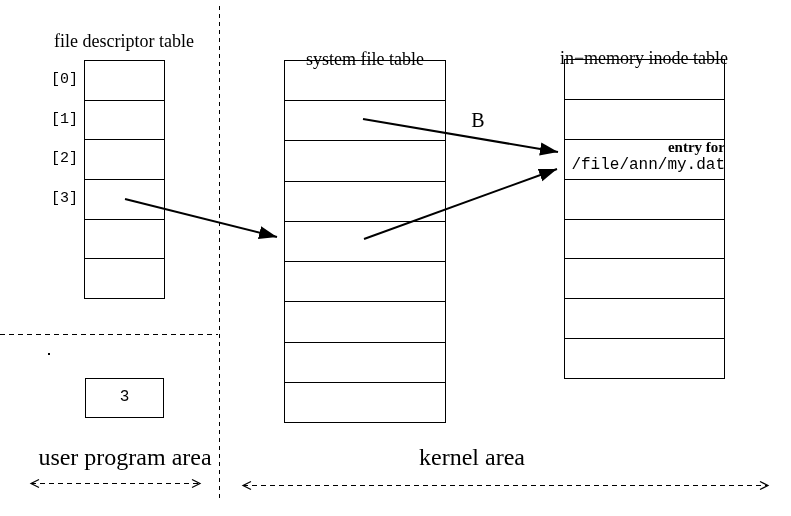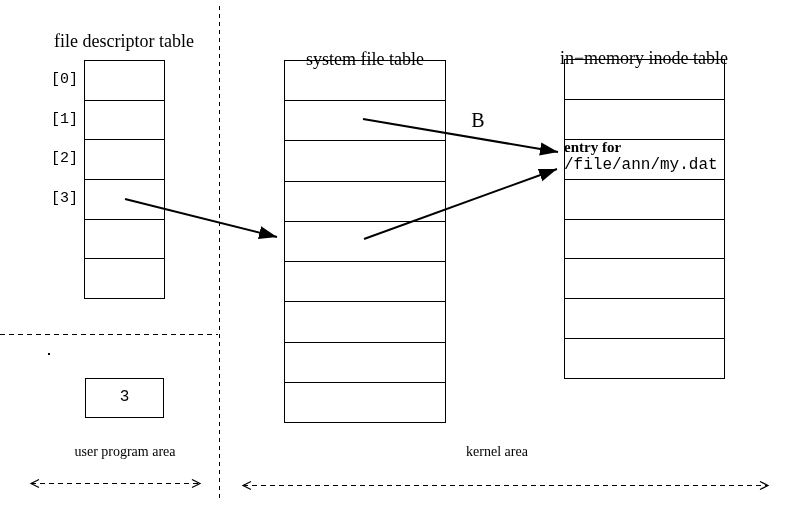--- a/index.html
+++ b/index.html
@@ -6,28 +6,28 @@
   #stage{position:relative;width:791px;height:516px;background:#ffffff;overflow:hidden;
          font-family:"Liberation Serif","DejaVu Serif",serif;color:#000;}
   .abs{position:absolute;}
   .title{font-size:18px;text-align:center;white-space:nowrap;z-index:3;}
   .table{position:absolute;border:1px solid #000;box-sizing:border-box;display:flex;
          flex-direction:column;background:#fff;z-index:1;}
   .trow{flex:1;}
   .trow + .trow{border-top:1px solid #000;}
   .mono{font-family:"Liberation Mono","DejaVu Sans Mono",monospace;}
   .fd-label{position:absolute;width:32px;text-align:right;font-size:15px;line-height:20px;z-index:3;}
-  #inode-entry{position:absolute;left:564px;top:139px;width:161px;text-align:left;z-index:6;}
+  #inode-entry{position:absolute;left:564px;top:139px;width:161px;text-align:right;z-index:6;}
   #inode-entry .l1{font-size:15px;line-height:17px;font-weight:bold;}
   #inode-entry .l2{font-size:16px;line-height:19px;white-space:nowrap;}
   #myfd-label{left:85px;top:356px;width:79px;text-align:center;font-size:19px;z-index:3;}
   #myfd-box{left:85px;top:378px;width:79px;height:40px;border:1px solid #000;box-sizing:border-box;z-index:3;}
   #myfd-value{width:100%;text-align:center;font-size:16px;line-height:37px;}
   #b-label{left:461px;top:109px;width:34px;text-align:center;font-size:20px;z-index:6;}
-  .area-label{font-size:14px;text-align:center;white-space:nowrap;z-index:3;}
+  .area-label{font-size:24px;text-align:center;white-space:nowrap;z-index:3;}
   #overlay{position:absolute;left:0;top:0;z-index:5;pointer-events:none;}
   #stray-dot{left:48px;top:353px;width:2px;height:2px;background:#000;z-index:3;}
 </style>
 </head>
 <body>
 
 <div id="stage">
 
   <div class="abs title" style="left:24px;top:31px;width:200px;">file descriptor table</div>
   <div class="abs title" style="left:265px;top:37px;width:200px;margin-top:12px;">system file table</div>
@@ -75,21 +75,21 @@
     <div class="l2 mono">/file/ann/my.dat</div>
   </div>
 
   <div class="abs" id="myfd-box">
     <div class="mono" id="myfd-value">3</div>
   </div>
 
   <div class="abs" id="b-label">B</div>
 
   <div class="abs area-label" style="left:25px;top:444px;width:200px;">user program area</div>
-  <div class="abs area-label" style="left:397px;top:444px;width:200px;">kernel area</div>
+  <div class="abs area-label" style="left:372px;top:444px;width:200px;">kernel area</div>
 
   <div class="abs" id="stray-dot"></div>
 
   <svg id="overlay" width="791" height="516" viewBox="0 0 791 516">
     <defs>
       <marker id="mhead" markerWidth="10" markerHeight="8" refX="9" refY="3.5" orient="auto" markerUnits="strokeWidth">
         <path d="M0,0.25 L9,3.5 L0,6.75 z" fill="#000"></path>
       </marker>
       <marker id="chev" markerWidth="12" markerHeight="12" refX="9" refY="5" orient="auto-start-reverse" markerUnits="userSpaceOnUse">
         <path d="M1,1 L9,5 L1,9" fill="none" stroke="#000" stroke-width="1.2"></path>

